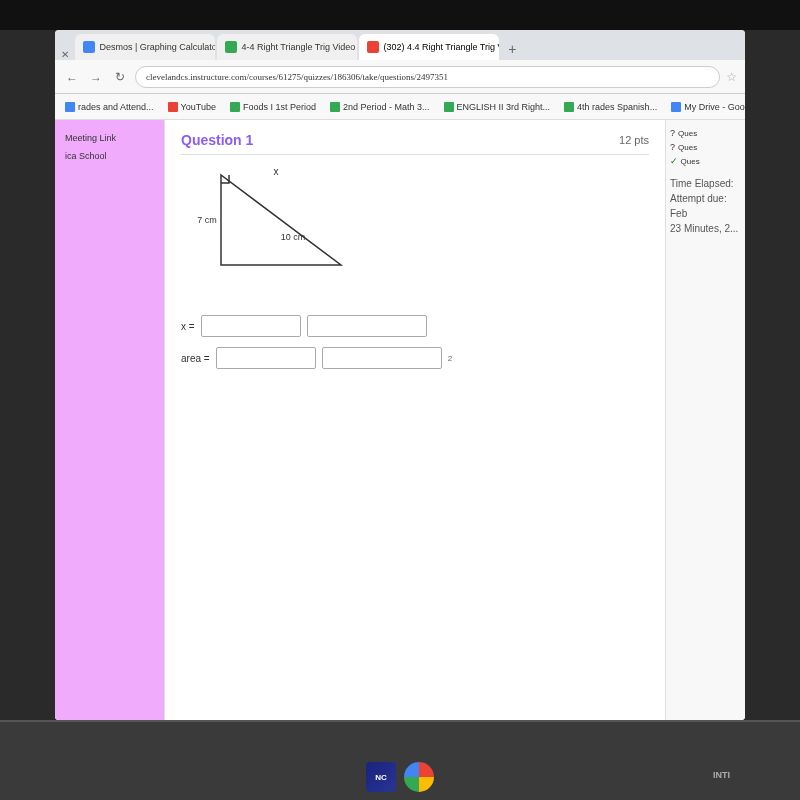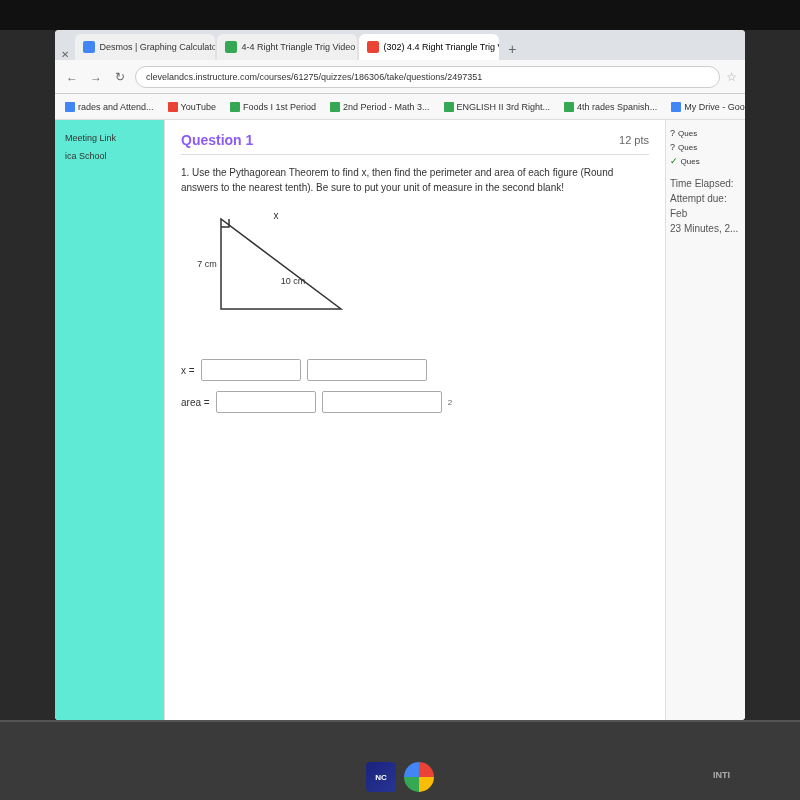--- a/index.html
+++ b/index.html
@@ -128,20 +128,21 @@
 
     .url-bar {
       flex: 1;
       height: 22px;
       border: 1px solid #ccc;
       border-radius: 11px;
       padding: 0 10px;
       font-size: 9px;
       background: #fff;
       color: #333;
+      font-family: Liberation Serif, serif;
     }
 
     .star-icon {
       font-size: 12px;
       color: #aaa;
     }
 
     
     .bookmarks-bar {
       height: 26px;
@@ -176,21 +177,21 @@
     .browser-content {
       flex: 1;
       display: flex;
       overflow: hidden;
       background: #fff;
     }
 
     
     .sidebar {
       width: 110px;
-      background: #5eead4;
+      background: #f0abfc;
       border-right: 1px solid #e0e0e0;
       padding: 10px 8px;
       font-size: 9px;
       flex-shrink: 0;
     }
 
     .sidebar-item {
       padding: 3px 2px;
       color: #333;
       margin-bottom: 2px;
@@ -448,21 +449,20 @@
           </div>
         </div>
 
         <div class="quiz-area">
 
           <div class="question-header">
             <span class="question-title">Question 1</span>
             <span class="question-pts">12 pts</span>
           </div>
 
-          <div class="question-text">1. Use the Pythagorean Theorem to find x, then find the perimeter and area of each figure (Round answers to the nearest tenth). Be sure to put your unit of measure in the second blank!</div>
 
           <div class="diagram-container">
             <svg class="triangle-svg" width="180" height="130" viewBox="0 0 180 130">
 
               <polygon points="30,10 30,100 150,100" fill="none" stroke="#333" stroke-width="1.5"></polygon>
 
               <polyline points="30,18 38,18 38,10" fill="none" stroke="#333" stroke-width="1.5"></polyline>
 
               <text x="85" y="10" font-size="10" fill="#333" text-anchor="middle">x</text>
 

